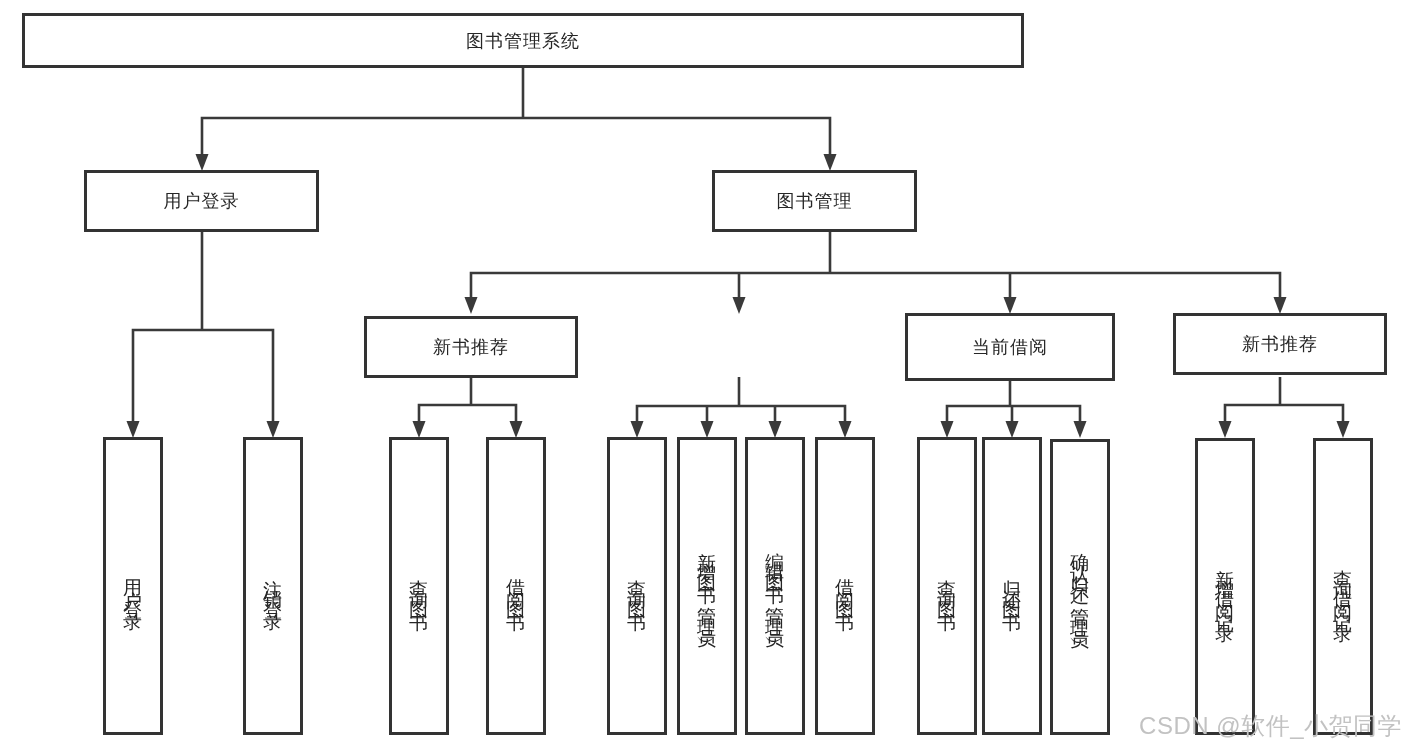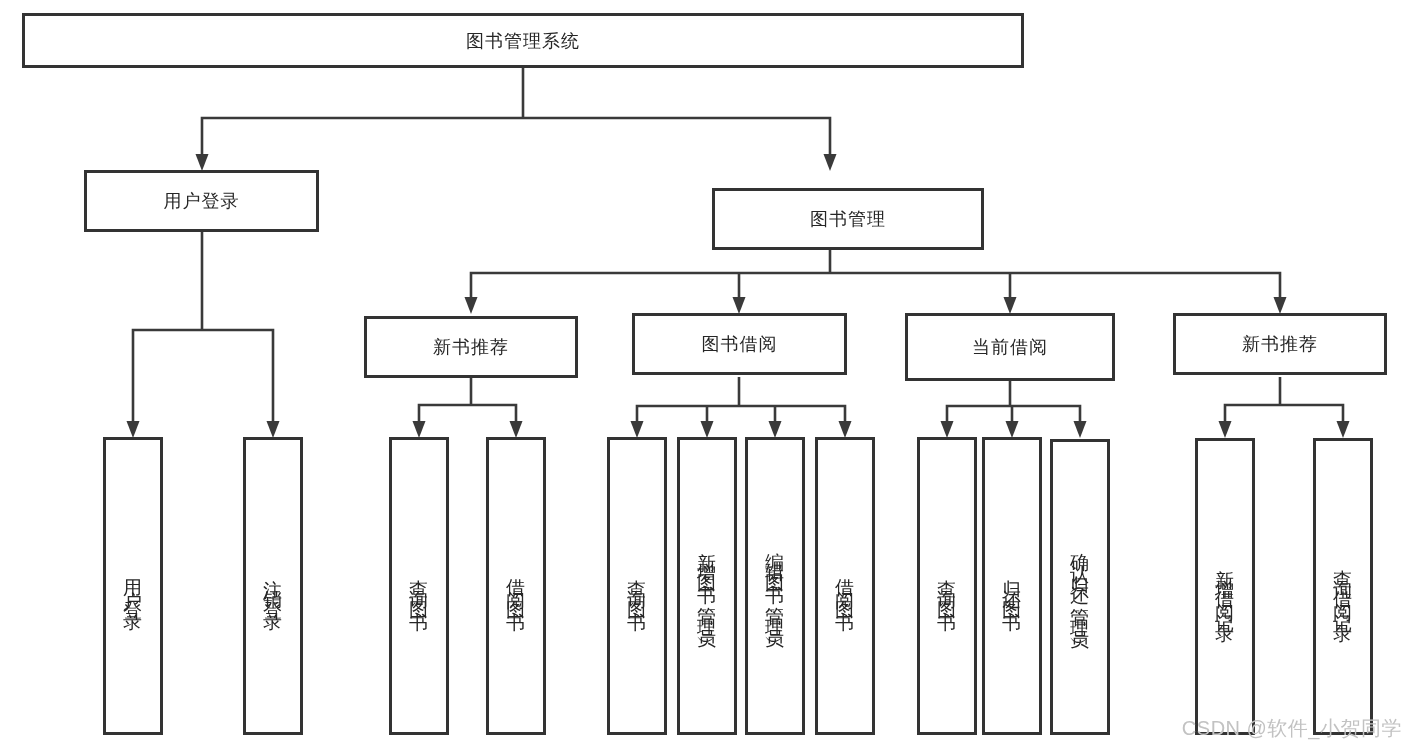--- a/index.html
+++ b/index.html
@@ -16,21 +16,21 @@
     display:flex;align-items:center;justify-content:center;
   }
   .node.h{font-size:18px;letter-spacing:1px;}
   .node.v{font-size:19px;}
   .node.v span{
     writing-mode:vertical-rl;text-orientation:mixed;
     letter-spacing:11px;line-height:1;white-space:nowrap;
   }
   .watermark{
     position:absolute;right:3px;bottom:5px;z-index:5;
-    font-size:20px;color:#c2c2c2;letter-spacing:0.5px;
+    font-size:24px;color:#c2c2c2;letter-spacing:0.5px;
   }
 </style>
 </head>
 <body>
 
 <div class="canvas">
 
   <svg class="connector-layer" width="1405" height="747" viewBox="0 0 1405 747">
 
     <g>
@@ -89,24 +89,23 @@
       <path d="M1280 377 V405"></path>
       <path d="M1225 421 V405 H1343 V421"></path>
       <polygon points="1225,438 1218.5,421 1231.5,421"></polygon>
       <polygon points="1343,438 1336.5,421 1349.5,421"></polygon>
     </g>
   </svg>
 
   <div class="node h" style="left:22px;top:13px;width:1002px;height:55px">图书管理系统</div>
 
   <div class="node h" style="left:84px;top:170px;width:235px;height:62px">用户登录</div>
-  <div class="node h" style="left:712px;top:188px;width:272px;height:62px">图书管理</div>
+  <div class="node h" style="left:712px;top:170px;width:205px;height:62px">图书管理</div>
 
   <div class="node h" style="left:364px;top:316px;width:214px;height:62px">新书推荐</div>
-  <div class="node h" style="left:632px;top:313px;width:215px;height:62px">图书借阅</div>
   <div class="node h" style="left:905px;top:313px;width:210px;height:68px">当前借阅</div>
   <div class="node h" style="left:1173px;top:313px;width:214px;height:62px">新书推荐</div>
 
   <div class="node v" style="left:103px;top:437px;width:60px;height:298px">
       <span>用户登录</span>
     </div>
   <div class="node v" style="left:243px;top:437px;width:60px;height:298px">
       <span>注销登录</span>
     </div>
 

